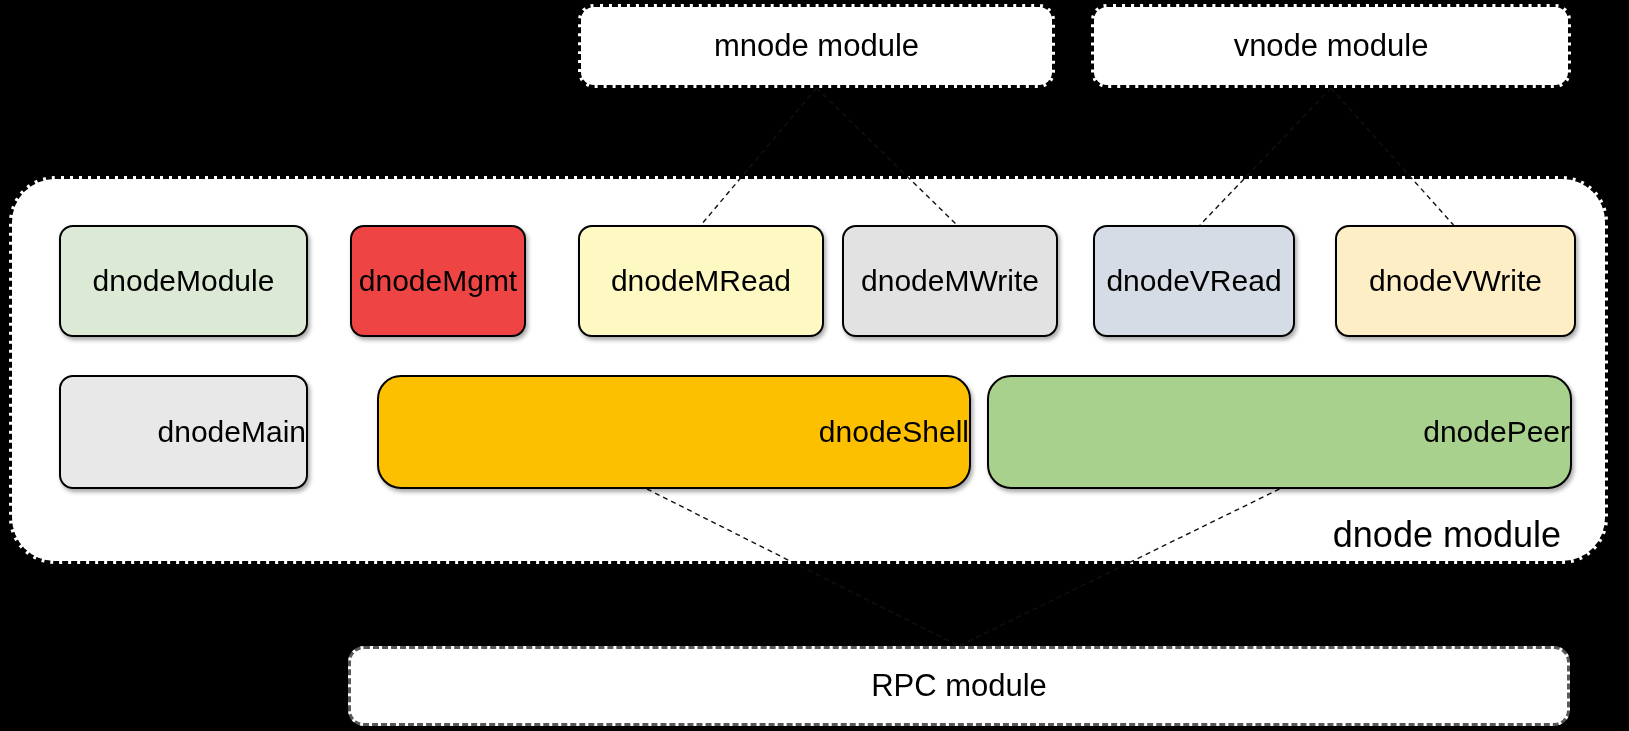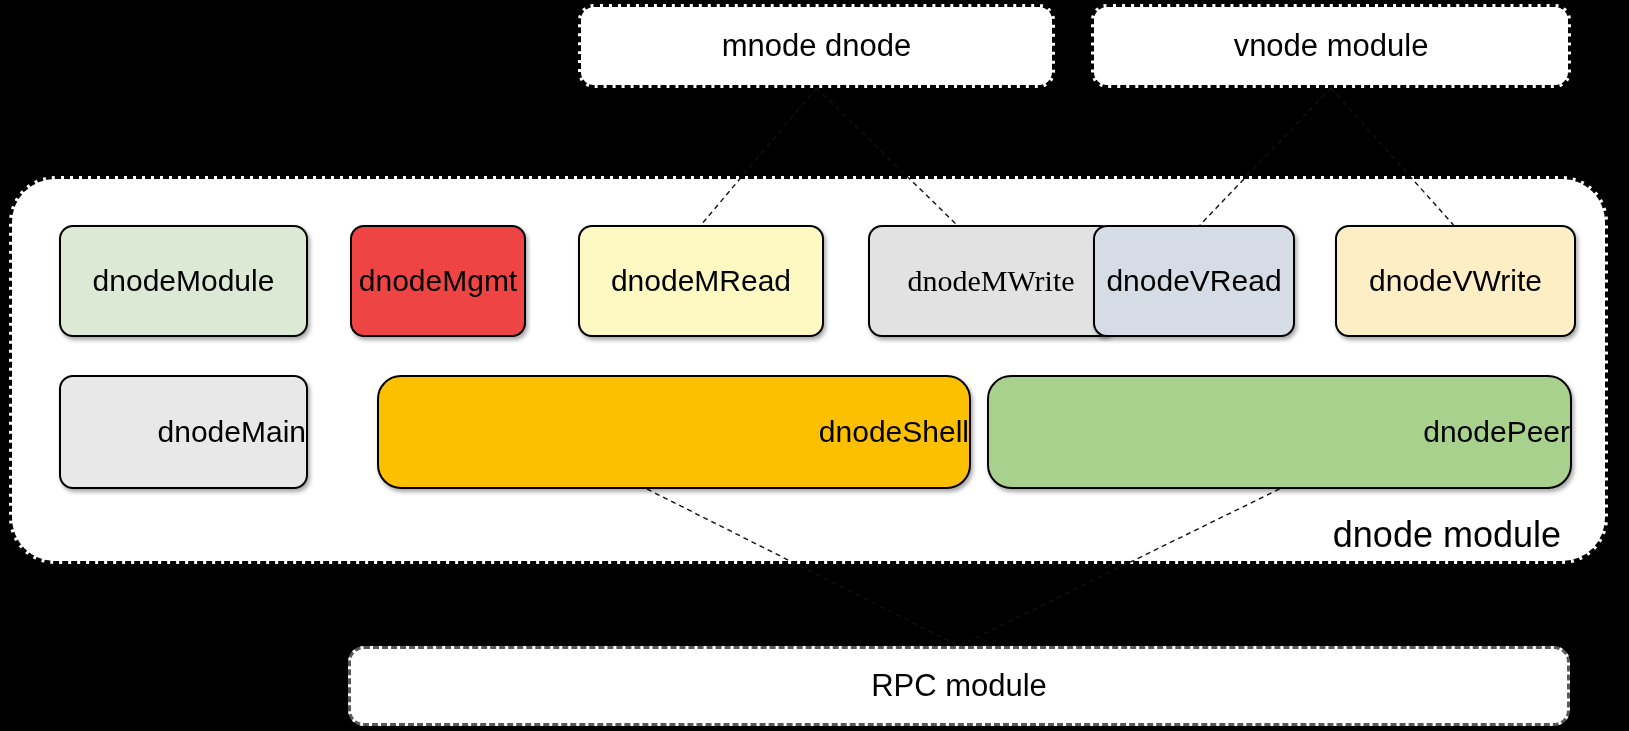--- a/index.html
+++ b/index.html
@@ -83,41 +83,41 @@
   .connector {
     stroke: #111111;
     stroke-width: 1.4;
     stroke-dasharray: 5 4;
   }
 </style>
 </head>
 <body>
 
 <div class="module" style="left:578px; top:4px; width:477px; height:84px;">
-  <span>mnode dnode</span>
+  <span>mnode module</span>
 </div>
 
 <div class="module" style="left:1091px; top:4px; width:480px; height:84px;">
   <span>vnode module</span>
 </div>
 
 <div class="dnode-container">
   <div class="dnode-label">dnode module</div>
 </div>
 
 <div class="blk row1" style="left: 59px; width: 249px; background: rgb(220, 233, 213);">
   <span>dnodeModule</span>
 </div>
 <div class="blk row1" style="left: 350px; width: 176px; background: #ef4444;">
   <span>dnodeMgmt</span>
 </div>
 <div class="blk row1" style="left: 578px; width: 246px; background: #fef9c3;">
   <span>dnodeMRead</span>
 </div>
-<div class="blk row1" style="left: 868px; width: 246px; background: rgb(226, 226, 226); font-family: Liberation Serif, serif;">
+<div class="blk row1" style="left: 842px; width: 216px; background: rgb(226, 226, 226);">
   <span>dnodeMWrite</span>
 </div>
 <div class="blk row1" style="left: 1093px; width: 202px; background: rgb(214, 220, 229);">
   <span>dnodeVRead</span>
 </div>
 <div class="blk row1" style="left: 1335px; width: 241px; background: rgb(253, 238, 198);">
   <span>dnodeVWrite</span>
 </div>
 
 <div class="blk row2" style="left: 59px; width: 249px; background: rgb(232, 232, 232);">

